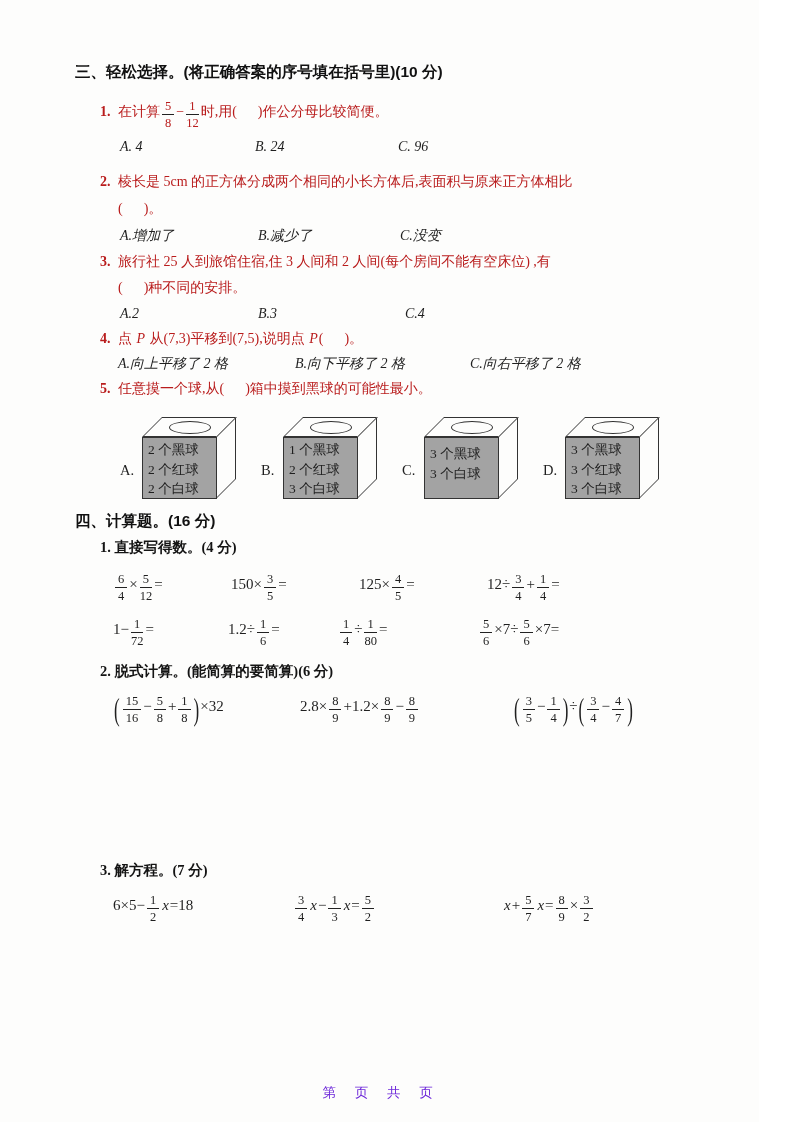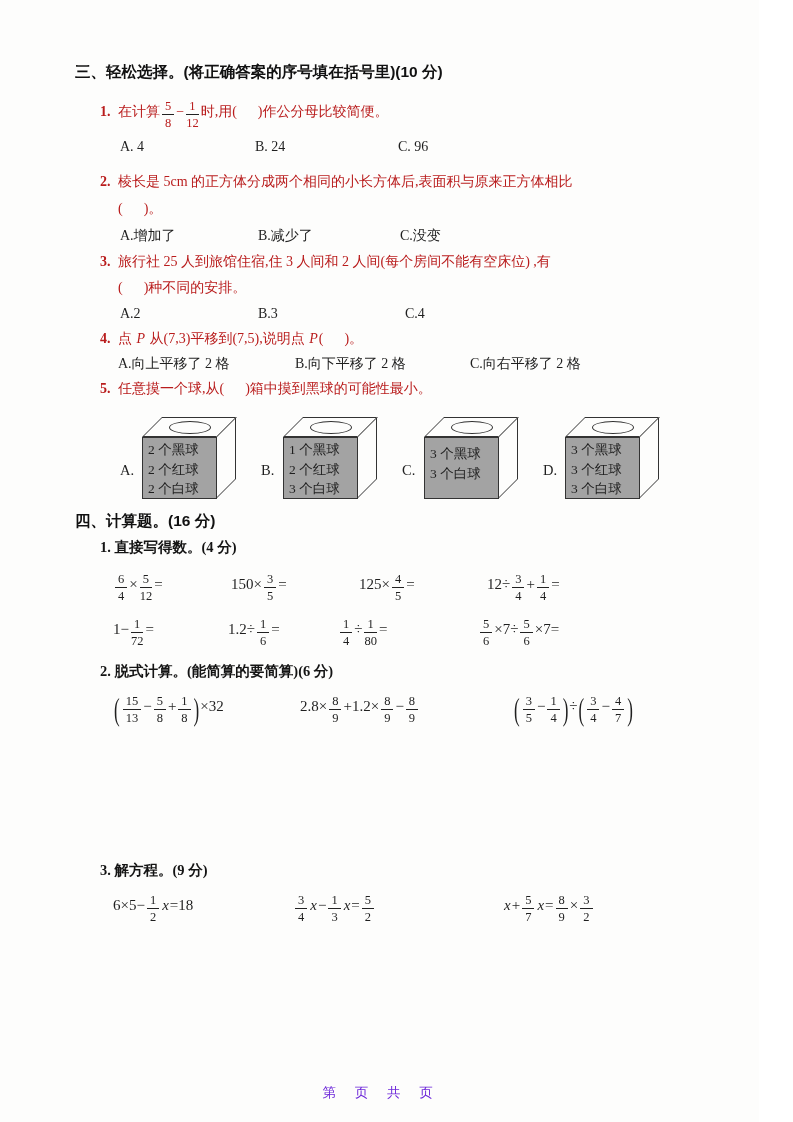--- a/index.html
+++ b/index.html
@@ -36,21 +36,21 @@
     display:inline-block; width:18px; margin-left:-18px;
     font-weight:bold; font-size:14px;
   }
   .qline {
     font-size:14px; line-height:26px;
     white-space:pre; color:#b91c1c;
   }
   .mathline { line-height:44px; }
 
   
-  .opts { display:grid; font-size:14px; line-height:26px; margin-left:2px; }
+  .opts { display:grid; font-size:14px; line-height:26px; margin-left:2px;font-style:italic; }
   .opts-q1 { grid-template-columns:135px 143px auto; }
   .opts-q2 { grid-template-columns:138px 142px auto; line-height:27px; }
   .opts-q3 { grid-template-columns:138px 147px 135px auto; line-height:25px; }
   .opts-q4 { grid-template-columns:177px 175px auto; margin-left:0; line-height:25px; }
   .opt { white-space:pre; }
 
   
   .frac {
     display:inline-block; text-align:center; vertical-align:-11px;
     margin:0 2px; font-size:12.5px; line-height:1.15;
@@ -236,26 +236,26 @@
     <div class="mrow mrow-1b">
       <span class="mexpr">1−<span class="frac"><span class="fnum">1</span><span class="fden">72</span></span>=</span>
       <span class="mexpr">1.2÷<span class="frac"><span class="fnum">1</span><span class="fden">6</span></span>=</span>
       <span class="mexpr"><span class="frac"><span class="fnum">1</span><span class="fden">4</span></span>÷<span class="frac"><span class="fnum">1</span><span class="fden">80</span></span>=</span>
       <span class="mexpr"><span class="frac"><span class="fnum">5</span><span class="fden">6</span></span>×7÷<span class="frac"><span class="fnum">5</span><span class="fden">6</span></span>×7=</span>
     </div>
 
     <div class="sub-title" style="margin-top:8px"><span>2.</span> <span>脱式计算。(能简算的要简算)(6 分)</span></div>
 
     <div class="mrow mrow-2">
-      <span class="mexpr"><span class="bigp">(</span><span class="frac"><span class="fnum">15</span><span class="fden">13</span></span>−<span class="frac"><span class="fnum">5</span><span class="fden">8</span></span>+<span class="frac"><span class="fnum">1</span><span class="fden">8</span></span><span class="bigp">)</span>×32</span>
+      <span class="mexpr"><span class="bigp">(</span><span class="frac"><span class="fnum">15</span><span class="fden">16</span></span>−<span class="frac"><span class="fnum">5</span><span class="fden">8</span></span>+<span class="frac"><span class="fnum">1</span><span class="fden">8</span></span><span class="bigp">)</span>×32</span>
       <span class="mexpr">2.8×<span class="frac"><span class="fnum">8</span><span class="fden">9</span></span>+1.2×<span class="frac"><span class="fnum">8</span><span class="fden">9</span></span>−<span class="frac"><span class="fnum">8</span><span class="fden">9</span></span></span>
       <span class="mexpr"><span class="bigp">(</span><span class="frac"><span class="fnum">3</span><span class="fden">5</span></span>−<span class="frac"><span class="fnum">1</span><span class="fden">4</span></span><span class="bigp">)</span>÷<span class="bigp">(</span><span class="frac"><span class="fnum">3</span><span class="fden">4</span></span>−<span class="frac"><span class="fnum">4</span><span class="fden">7</span></span><span class="bigp">)</span></span>
     </div>
 
-    <div class="sub-title gap-sub3"><span>3.</span> <span>解方程。(9 分)</span></div>
+    <div class="sub-title gap-sub3"><span>3.</span> <span>解方程。(7 分)</span></div>
 
     <div class="mrow mrow-3">
       <span class="mexpr">6×5−<span class="frac"><span class="fnum">1</span><span class="fden">2</span></span><span class="mvar">x</span>=18</span>
       <span class="mexpr"><span class="frac"><span class="fnum">3</span><span class="fden">4</span></span><span class="mvar">x</span>−<span class="frac"><span class="fnum">1</span><span class="fden">3</span></span><span class="mvar">x</span>=<span class="frac"><span class="fnum">5</span><span class="fden">2</span></span></span>
       <span class="mexpr"><span class="mvar">x</span>+<span class="frac"><span class="fnum">5</span><span class="fden">7</span></span><span class="mvar">x</span>=<span class="frac"><span class="fnum">8</span><span class="fden">9</span></span>×<span class="frac"><span class="fnum">3</span><span class="fden">2</span></span></span>
     </div>
 
   </div>
 
   <div class="footer">第  页  共  页</div>

